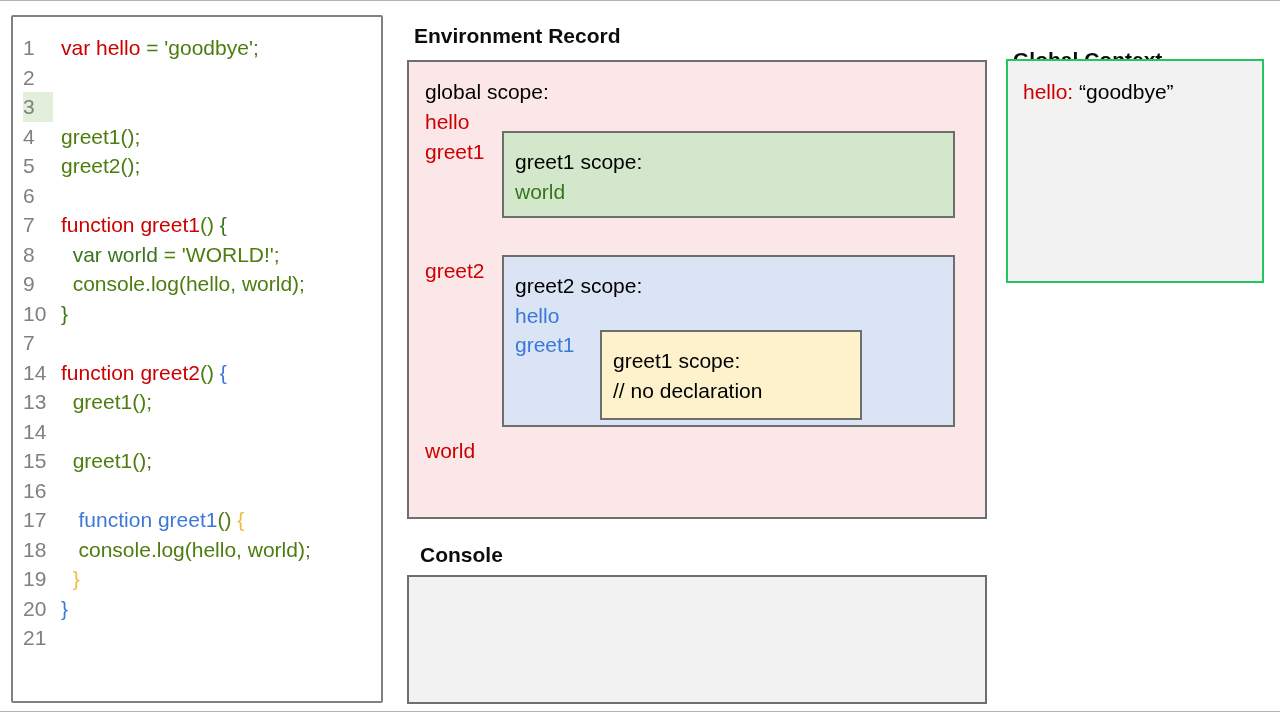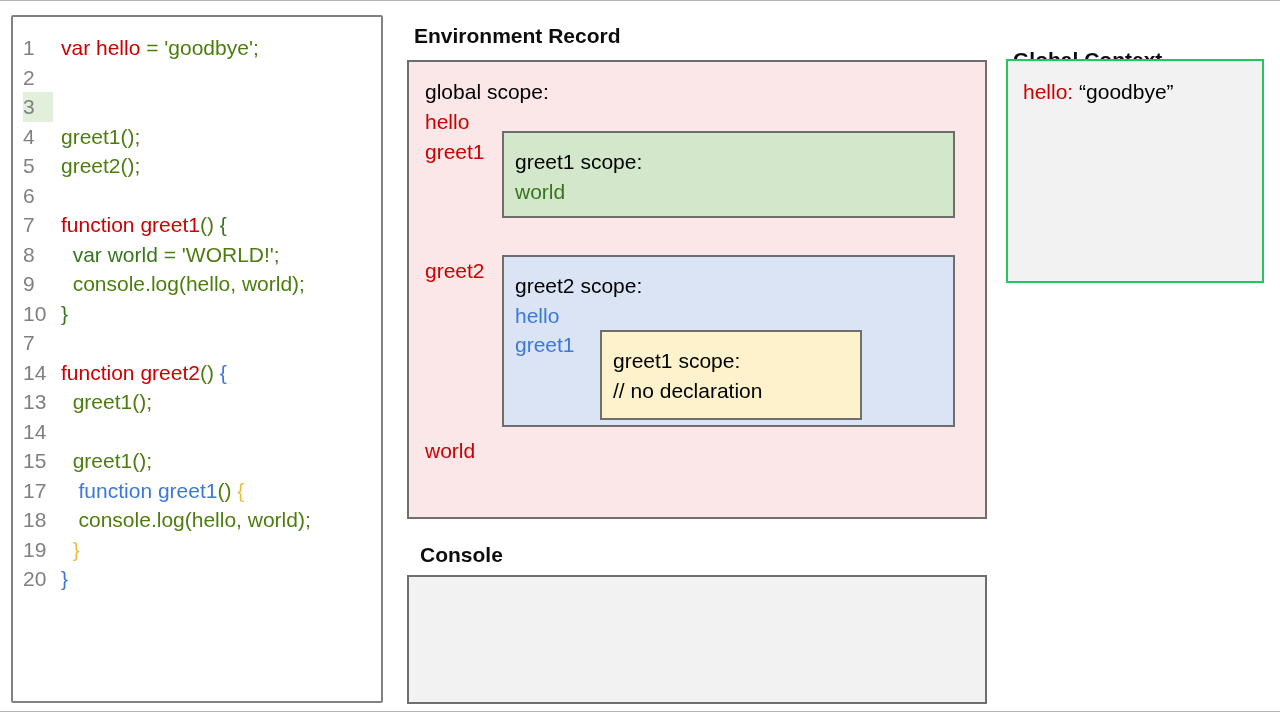--- a/index.html
+++ b/index.html
@@ -84,24 +84,26 @@
       <div class="code-line"><span class="num">6</span><span class="code"></span></div>
       <div class="code-line"><span class="num">7</span><span class="code"><span class="c-red">function greet1</span><span class="c-black">() </span><span class="c-green">{</span></span></div>
       <div class="code-line"><span class="num">8</span><span class="code"><span class="c-black">  </span><span class="c-green">var world</span><span class="c-black"> = 'WORLD!';</span></span></div>
       <div class="code-line"><span class="num">9</span><span class="code"><span class="c-black">  console.log(hello, world);</span></span></div>
       <div class="code-line"><span class="num">10</span><span class="code"><span class="c-green">}</span></span></div>
       <div class="code-line"><span class="num">7</span><span class="code"></span></div>
       <div class="code-line"><span class="num">14</span><span class="code"><span class="c-red">function greet2</span><span class="c-black">() </span><span class="c-blue">{</span></span></div>
       <div class="code-line"><span class="num">13</span><span class="code"><span class="c-black">  greet1();</span></span></div>
       <div class="code-line"><span class="num">14</span></div>
       <div class="code-line"><span class="num">15</span><span class="code"><span class="c-black">  greet1();</span></span></div>
+      <div class="code-line"><span class="num">16</span><span class="code"></span></div>
       <div class="code-line"><span class="num">17</span><span class="code"><span class="c-black">   </span><span class="c-blue">function greet1</span><span class="c-black">() </span><span class="c-yellow">{</span></span></div>
       <div class="code-line"><span class="num">18</span><span class="code"><span class="c-black">   console.log(hello, world);</span></span></div>
       <div class="code-line"><span class="num">19</span><span class="code"><span class="c-black">  </span><span class="c-yellow">}</span></span></div>
       <div class="code-line"><span class="num">20</span><span class="code"><span class="c-blue">}</span></span></div>
+      <div class="code-line"><span class="num">21</span><span class="code"></span></div>
     </div>
 </div>
 
 <div class="section-title title-er">Environment Record</div>
 <div class="er-box">
   <div class="er-label lbl-global">global scope:</div>
   <div class="er-label lbl-hello er-red">hello</div>
   <div class="er-label lbl-greet1 er-red">greet1</div>
   <div class="er-label lbl-greet2 er-red">greet2</div>
   <div class="er-label lbl-world er-red">world</div>

